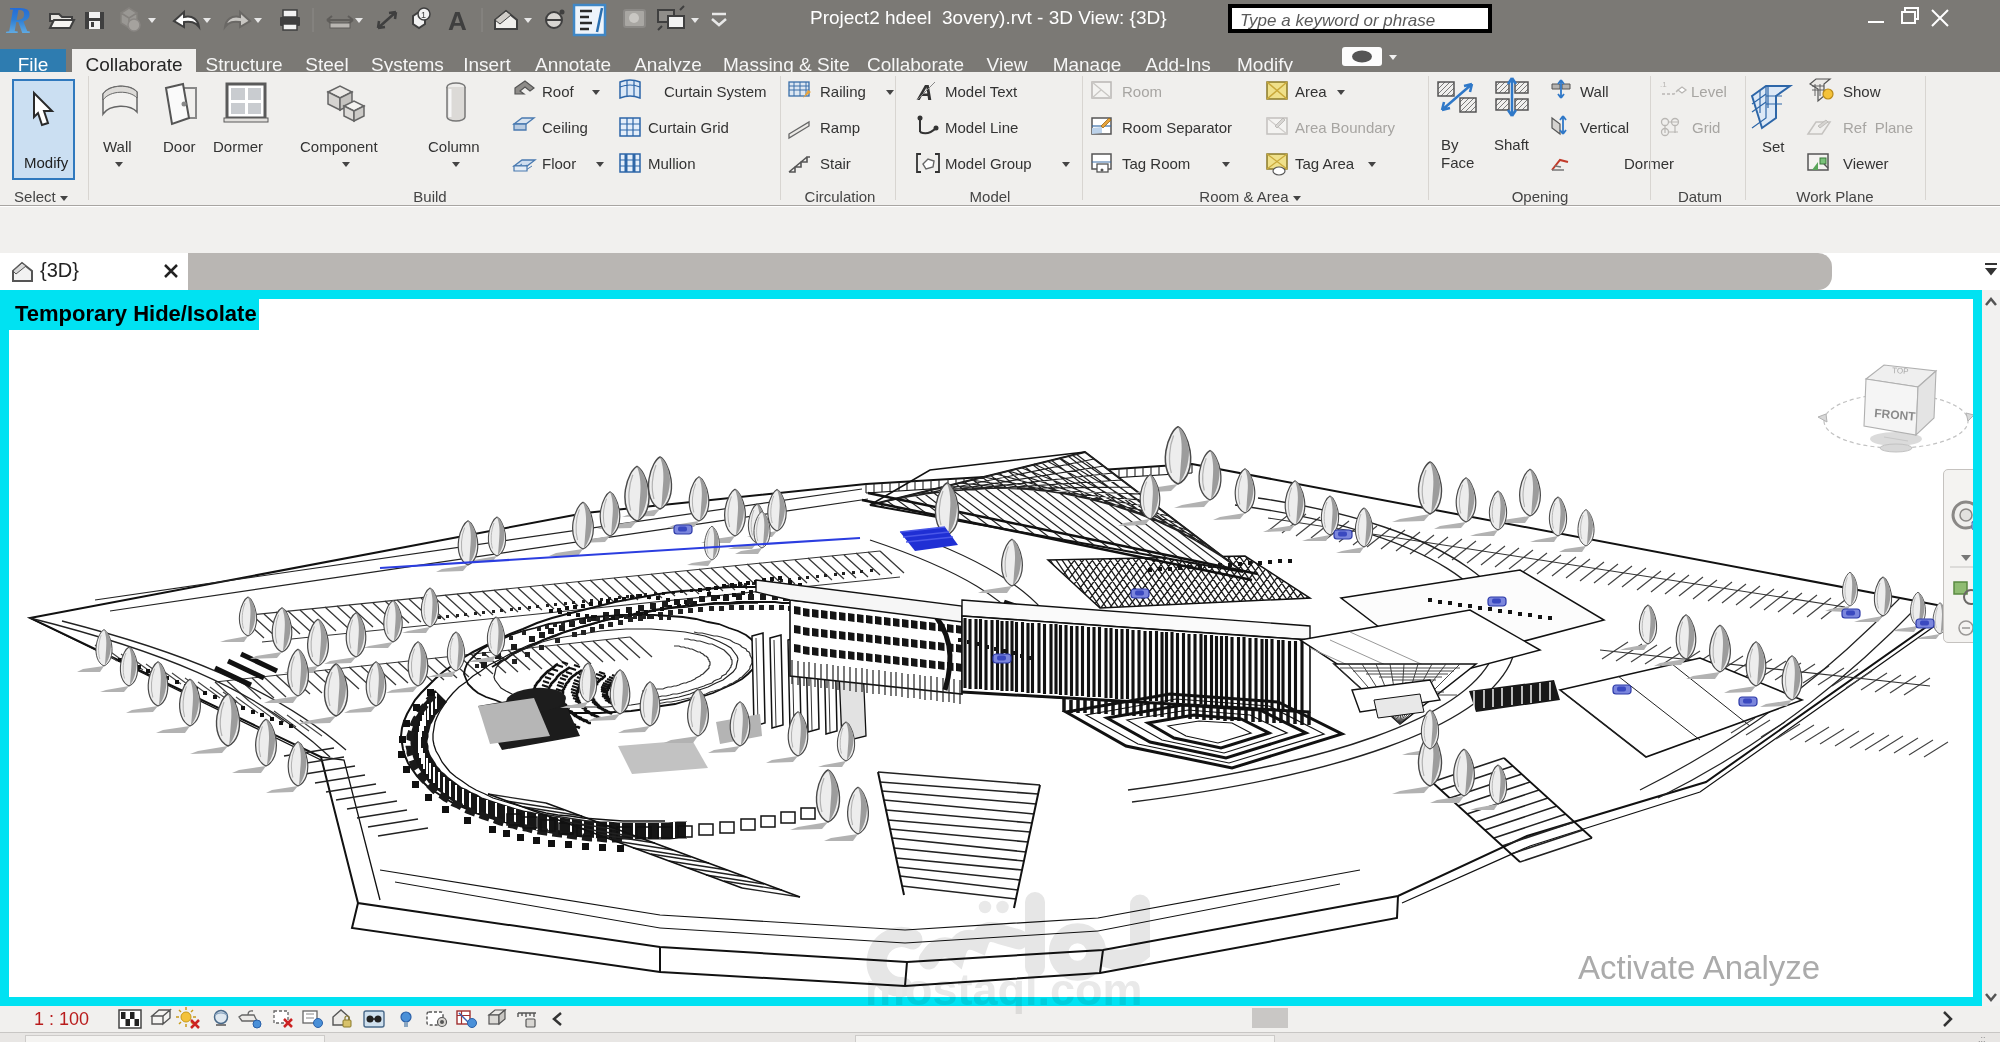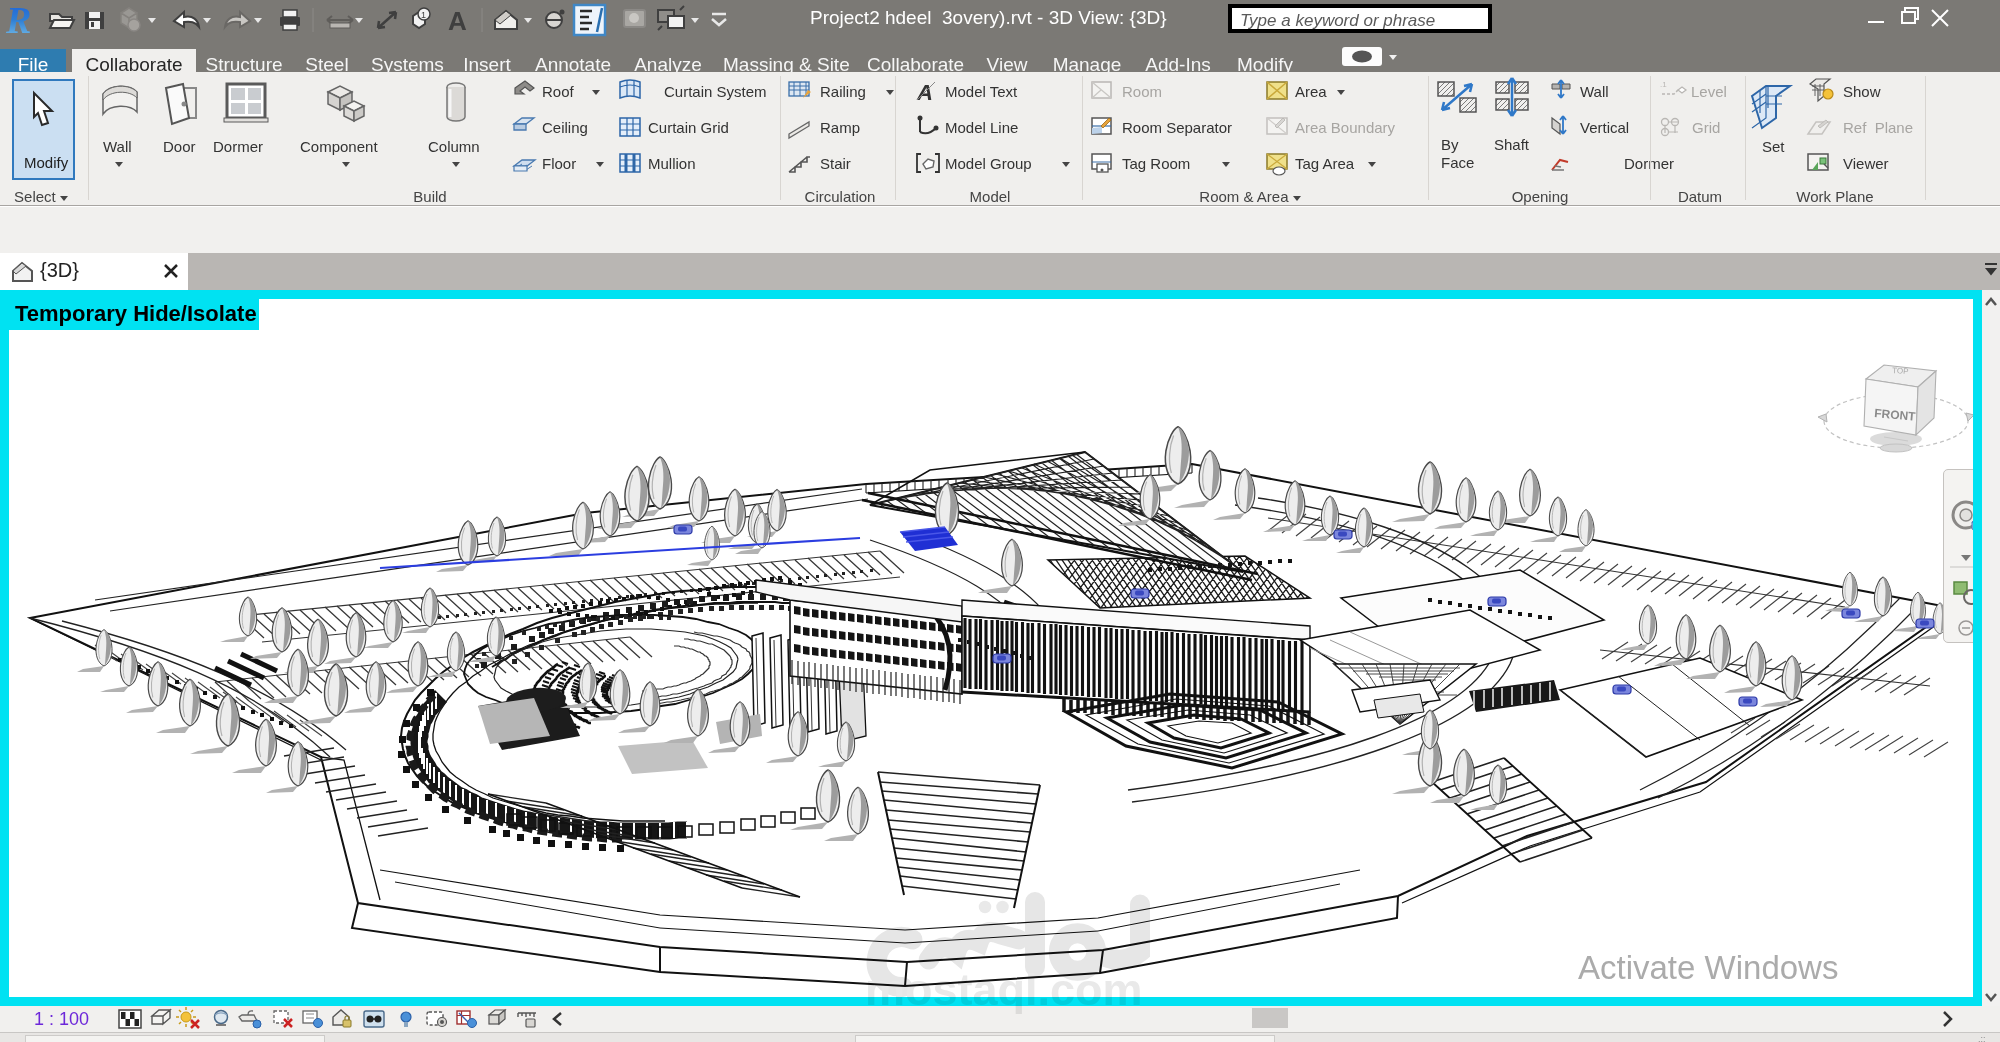--- a/index.html
+++ b/index.html
@@ -18,21 +18,21 @@
 
 #ribbon{position:absolute;left:0;top:72px;width:2000px;height:134px;background:#f0efed;border-bottom:1px solid #a8a5a2;}
 .psep{position:absolute;top:4px;height:124px;width:1px;background:#d8d5d1;}
 .plabel{position:absolute;top:116px;height:18px;font-size:15px;color:#444;text-align:center;}
 .smalllbl{position:absolute;font-size:15px;color:#333;height:18px;line-height:18px;}
 .gray{color:#a7a5a2;}
 .darr{display:inline-block;width:0;height:0;border-left:4px solid transparent;border-right:4px solid transparent;border-top:5px solid #444;vertical-align:middle;}
 
 #optionsbar{position:absolute;left:0;top:207px;width:2000px;height:46px;background:#f1f0ee;}
 
-#viewtabs{position:absolute;left:0;top:253px;width:2000px;height:37px;background:#b9b6b3;}
+#viewtabs{position:absolute;left:0;top:253px;width:1832px;height:37px;background:#b9b6b3;border-radius:14px;}
 #vtab{position:absolute;left:0;top:0;width:188px;height:37px;background:#fff;}
 
 #viewport{position:absolute;left:0;top:290px;width:1982px;height:716px;background:#00e2f2;}
 #canvas{position:absolute;left:9px;top:9px;width:1964px;height:698px;background:#ffffff;overflow:hidden;}
 #thilabel{position:absolute;left:0px;top:0px;width:250px;height:31px;background:#00e2f2;color:#000;font-weight:bold;font-size:22px;line-height:29px;padding-left:6px;white-space:nowrap;}
 
 #vscroll{position:absolute;left:1982px;top:290px;width:18px;height:720px;background:#f2f1f0;}
 #bottombar{position:absolute;left:0;top:1006px;width:2000px;height:26px;background:#f1f0ee;}
 #statusbar{position:absolute;left:0;top:1032px;width:2000px;height:10px;background:#e8e6e4;border-top:1px solid #c8c6c4;}
 </style>
@@ -968,21 +968,21 @@
           <circle cx="27" cy="127" r="7" fill="none" stroke="#6a6866" stroke-width="2"></circle>
           <path d="M32 132 l5 5" stroke="#6a6866" stroke-width="2.5"></path>
           <circle cx="22" cy="158" r="7" fill="none" stroke="#9a9896" stroke-width="1.5"></circle>
           <path d="M18 158 h8" stroke="#9a9896" stroke-width="1.5"></path>
         </svg>
       </div>
 
     </div>
   </div>
 
-  <div id="activate1" class="abs" style="left:1578px;top:949px;font-size:33px;color:#ababab;z-index:20;">Activate Windows</div>
+  <div id="activate1" class="abs" style="left:1578px;top:949px;font-size:33px;color:#ababab;z-index:20;">Activate Analyze</div>
   <svg id="wmk" class="abs" style="left:800px;top:862px;z-index:25;mix-blend-mode:multiply" width="440" height="170">
       <g transform="scale(1.25)">
         <g></g>
         <g stroke="#e6e6e6" fill="none" stroke-linecap="round" stroke-width="16" transform="translate(0,16)">
           <path d="M90 46 a20 20 0 1 0 -8 38"></path>
           <path d="M103 62 q10 -16 22 -6 q4 -14 18 -8 q4 -12 18 -6 l14 4"></path>
           <path d="M188 16 v52"></path>
           <circle cx="222" cy="56" r="15"></circle>
           <path d="M244 60 q16 6 28 -4 v-38"></path>
           <circle cx="148" cy="20" r="5" fill="#e9e9e9" stroke="none"></circle>
@@ -995,21 +995,21 @@
   <div id="vscroll">
     <svg class="abs" style="left:2px;top:6px" width="14" height="14">
         <path d="M2 9 L7 3 L12 9" stroke="#555" stroke-width="2.5" fill="none"></path>
       </svg>
     <svg class="abs" style="left:2px;top:700px" width="14" height="14">
         <path d="M2 4 L7 10 L12 4" stroke="#555" stroke-width="2.5" fill="none"></path>
       </svg>
   </div>
 
   <div id="bottombar">
-    <div class="abs" style="left:34px;top:3px;font-size:18px;color:#6d28d9;">1 : 100</div>
+    <div class="abs" style="left:34px;top:3px;font-size:18px;color:#b91c1c;">1 : 100</div>
     <svg class="abs" style="left:105px;top:0" width="480" height="26">
         <g id="vcicons">
           <rect x="14" y="4" width="22" height="18" fill="#fff" stroke="#444" stroke-width="1.5"></rect>
 <rect x="16.0" y="6" width="4.5" height="7" fill="#222"></rect>
 <rect x="20.5" y="13" width="4.5" height="7" fill="#222"></rect>
 <rect x="25.0" y="6" width="4.5" height="7" fill="#222"></rect>
 <rect x="29.5" y="13" width="4.5" height="7" fill="#222"></rect>
 <path d="M47 10 l7 -6 h11 l-7 6 Z M47 10 h11 v8 h-11 Z M58 10 l7 -6 v8 l-7 6 Z" fill="#f4f3f1" stroke="#555" stroke-width="1.4"></path>
 <circle cx="81" cy="11" r="5" fill="#f4c23a" stroke="#c89a1a" stroke-width="1"></circle>
 <path d="M88 11 L91 11" stroke="#c89a1a" stroke-width="1.5"></path>

